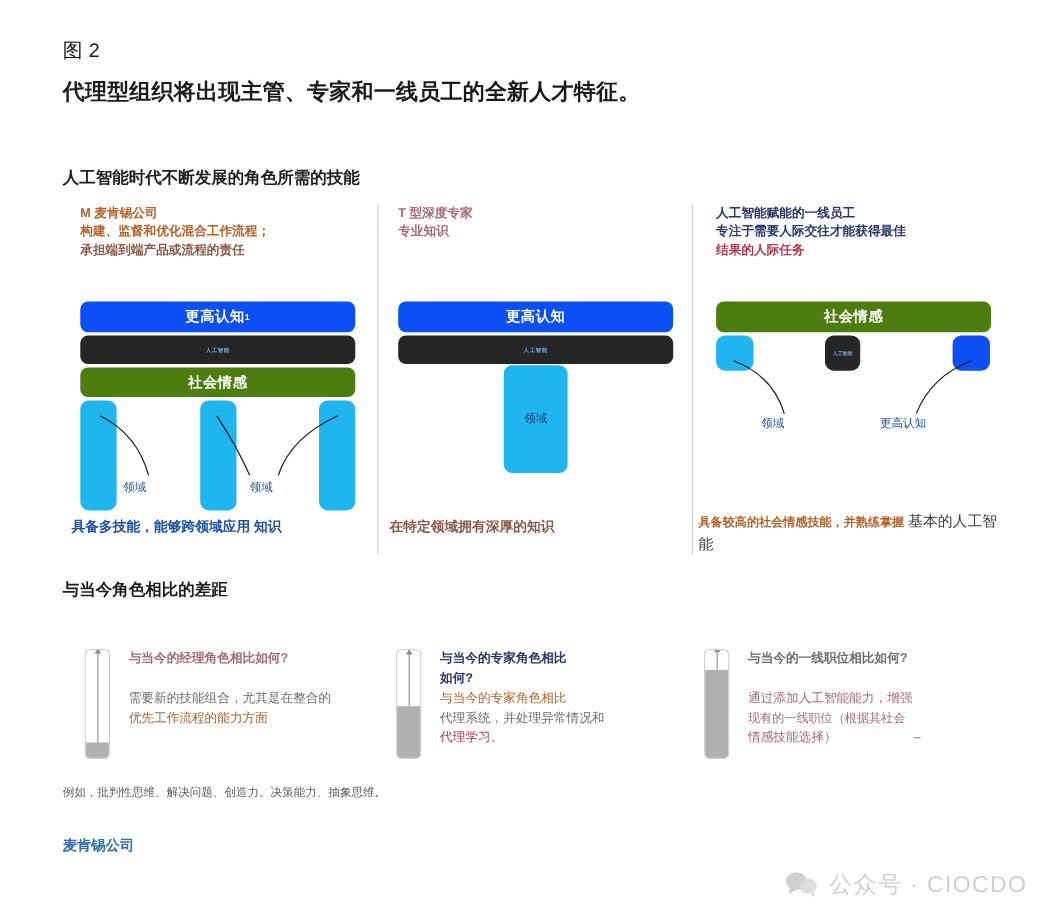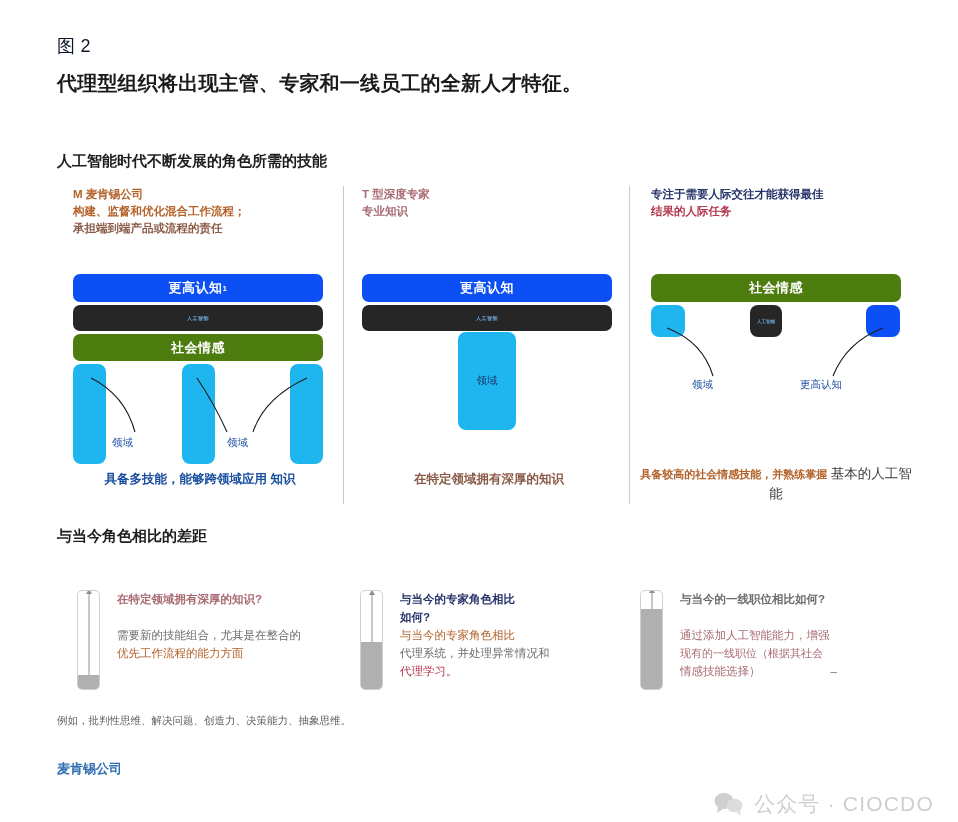--- a/index.html
+++ b/index.html
@@ -53,21 +53,21 @@
     font-weight: 700; letter-spacing: .5px;
   }
   .bar-cog   { background: #0b4ff5; color: #ffffff; font-size: 13px; }
   .bar-ai    { background: #262626; color: #6fa8dc; font-size: 5px; font-weight: 700; }
   .bar-soc   { background: #4d7c0f; color: #ffffff; font-size: 13px; }
   .pillar    { background: #1fb6f0; border-radius: 8px; }
   .pillar-dk { background: #0b4ff5; border-radius: 8px; }
   .pillar-bk { background: #262626; border-radius: 8px; display:flex; align-items:center; justify-content:center; color:#6fa8dc; font-size:4.5px; font-weight:700;}
   .dom-lbl   { position: absolute; font-size: 10.5px; color: #1a4fa0; white-space: nowrap; }
   .cap {
-    position: absolute; text-align: center; font-size: 12.5px; font-weight: 700;
+    position: absolute; text-align: left; font-size: 12.5px; font-weight: 700;
     line-height: 19px;
   }
 
   
   .gaps { position: absolute; left: 57px; top: 560px; width: 880px; height: 135px; }
   .gap { position: absolute; top: 0; width: 300px; }
   .gap.g1 { left: 20px; }
   .gap.g2 { left: 303px; }
   .gap.g3 { left: 583px; }
   .gauge {
@@ -169,20 +169,21 @@
         <span style="font-size:10.5px;color:#1a3a6b;">领域</span>
       </div>
 
       <div class="cap cBrown" style="left:8px;top:284px;width:270px;">
         <span class="l">在特定领域拥有深厚的知识</span>
       </div>
     </div>
 
     <div class="col c3">
       <div class="col-head">
+        <span class="l cNavy">人工智能赋能的一线员工</span>
         <span class="l cNavy">专注于需要人际交往才能获得最佳</span>
         <span class="l cCrim">结果的人际任务</span>
       </div>
 
       <div class="barwrap" style="top:88px;width:250px;">
         <div class="bar bar-soc" style="height:28px;">
           <span>社会情感</span>
         </div>
       </div>
 
@@ -210,21 +211,21 @@
 
   <div class="gaps">
 
     <div class="gap g1">
       <div class="gauge">
         <div class="fill" id="fill1" style="height: 14px;"></div>
         <div class="arrow" id="arr1" style="height: 82px; bottom: 14px;"></div>
         <div class="head" id="hd1" style="bottom: 95px;"></div>
       </div>
       <div class="gap-txt">
-        <span class="l gap-q cRose">在特定领域拥有深厚的知识?</span>
+        <span class="l gap-q cRose">与当今的经理角色相比如何?</span>
         <span class="l" style="height:18px;">&nbsp;</span>
         <span class="l cGrey">需要新的技能组合，尤其是在整合的</span>
         <span class="l cOrange">优先工作流程的能力方面</span>
       </div>
     </div>
 
     <div class="gap g2">
       <div class="gauge">
         <div class="fill" id="fill2" style="height: 47px;"></div>
         <div class="arrow" id="arr2" style="height: 48px; bottom: 47px;"></div>

